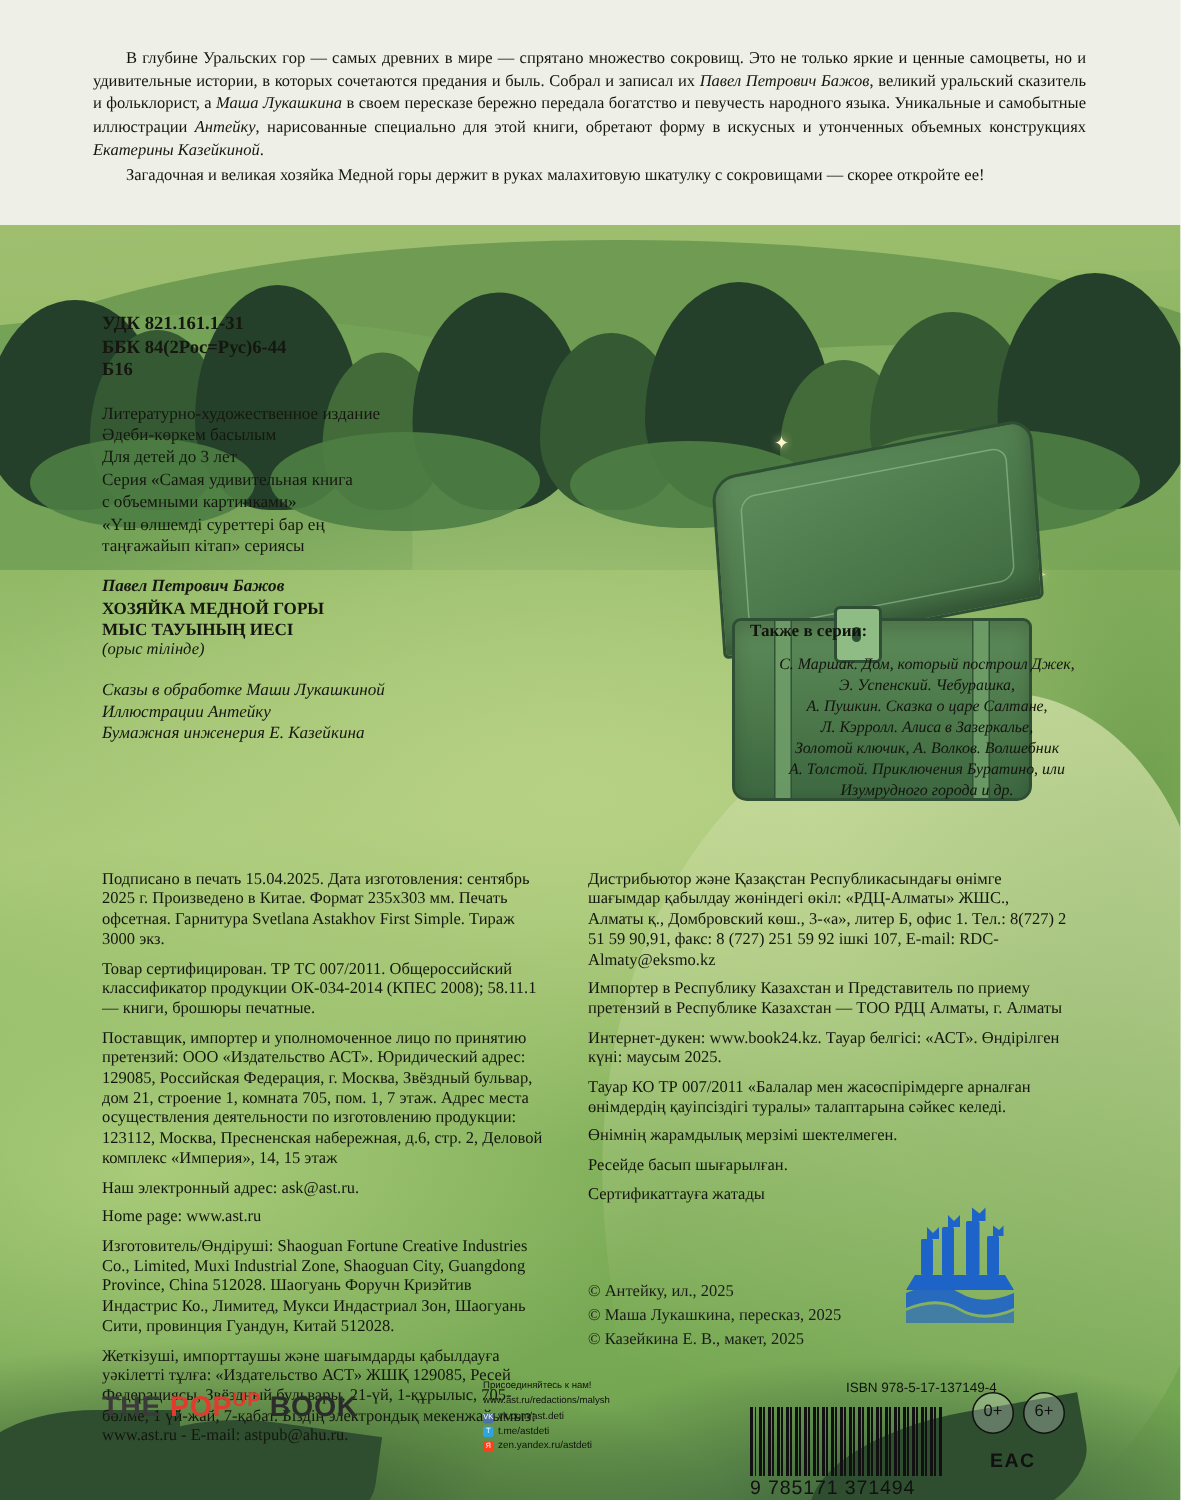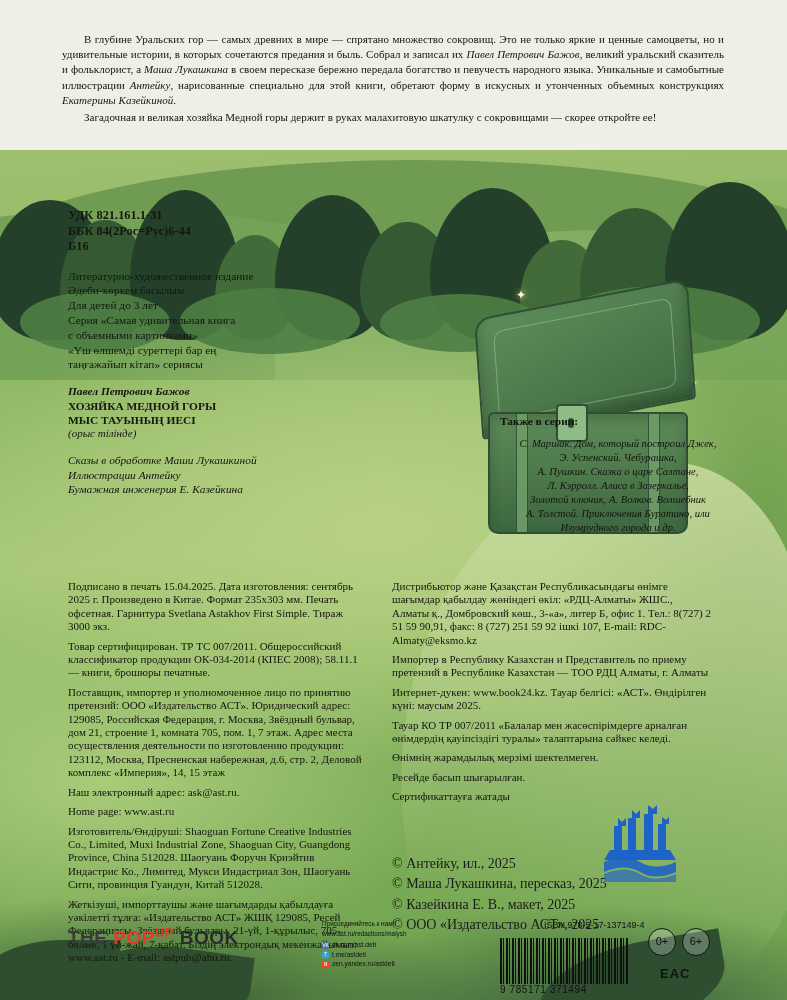--- a/index.html
+++ b/index.html
@@ -263,21 +263,21 @@
   }
   .fine.left { left: 68px; top: 580px; width: 296px; }
   .fine.right { left: 392px; top: 580px; width: 320px; }
   .fine p { margin: 0 0 6px 0; }
 
   .copyright {
     position: absolute;
     left: 392px;
     top: 854px;
     width: 320px;
-    font-size: 14px;
+    font-size: 11px;
     line-height: 1.45;
   }
 
   
   .popup-logo {
     position: absolute;
     left: 68px;
     top: 925px;
     font-family: "Liberation Sans", sans-serif;
     font-weight: bold;
@@ -317,21 +317,21 @@
     line-height: 7px;
     text-align: center;
     font-family: "Liberation Sans", sans-serif;
   }
   .social .sq.vk { background:#4c75a3; }
   .social .sq.tg { background:#2ca5e0; }
   .social .sq.ya { background:#fc3f1d; }
 
   .isbn-block {
     position: absolute;
-    left: 500px;
+    left: 520px;
     top: 920px;
     width: 130px;
     font-family: "Liberation Sans", sans-serif;
     font-size: 9px;
     color: #111;
     padding-left: 44px;
   }
   .barcode {
     position: absolute;
     left: 500px;
@@ -341,21 +341,21 @@
     background:
       repeating-linear-gradient(90deg, #111 0 1px, transparent 1px 3px),
       repeating-linear-gradient(90deg, #111 0 2px, transparent 2px 6px);
     background-blend-mode: normal;
   }
   .barcode-num {
     position: absolute;
     left: 500px;
     top: 984px;
     font-family: "Liberation Sans", sans-serif;
-    font-size: 10px;
+    font-size: 13px;
     letter-spacing: .6px;
     color: #111;
   }
   .age-badges {
     position: absolute;
     left: 648px;
     top: 928px;
     display: flex;
     gap: 6px;
   }
@@ -521,21 +521,20 @@
       <p>Тауар КО ТР 007/2011 «Балалар мен жасөспірімдерге арналған өнімдердің қауіпсіздігі туралы» талаптарына сәйкес келеді.</p>
       <p>Өнімнің жарамдылық мерзімі шектелмеген.</p>
       <p>Ресейде басып шығарылған.</p>
       <p>Сертификаттауға жатады</p>
     </div>
 
     <div class="copyright">
       <div>© Антейку, ил., 2025</div>
       <div>© Маша Лукашкина, пересказ, 2025</div>
       <div>© Казейкина Е. В., макет, 2025</div>
-      <div>© ООО «Издательство АСТ», 2025</div>
     </div>
 
     <div class="emblem">
       <svg viewBox="0 0 72 84" aria-hidden="true">
         <g fill="#1e63c8">
           <rect x="10" y="26" width="8" height="24" rx="1"></rect>
           <rect x="24" y="18" width="8" height="32" rx="1"></rect>
           <rect x="40" y="14" width="9" height="36" rx="1"></rect>
           <rect x="54" y="24" width="8" height="26" rx="1"></rect>
           <path d="M14 26 l0 -8 4 4 4 -4 0 8z"></path>

